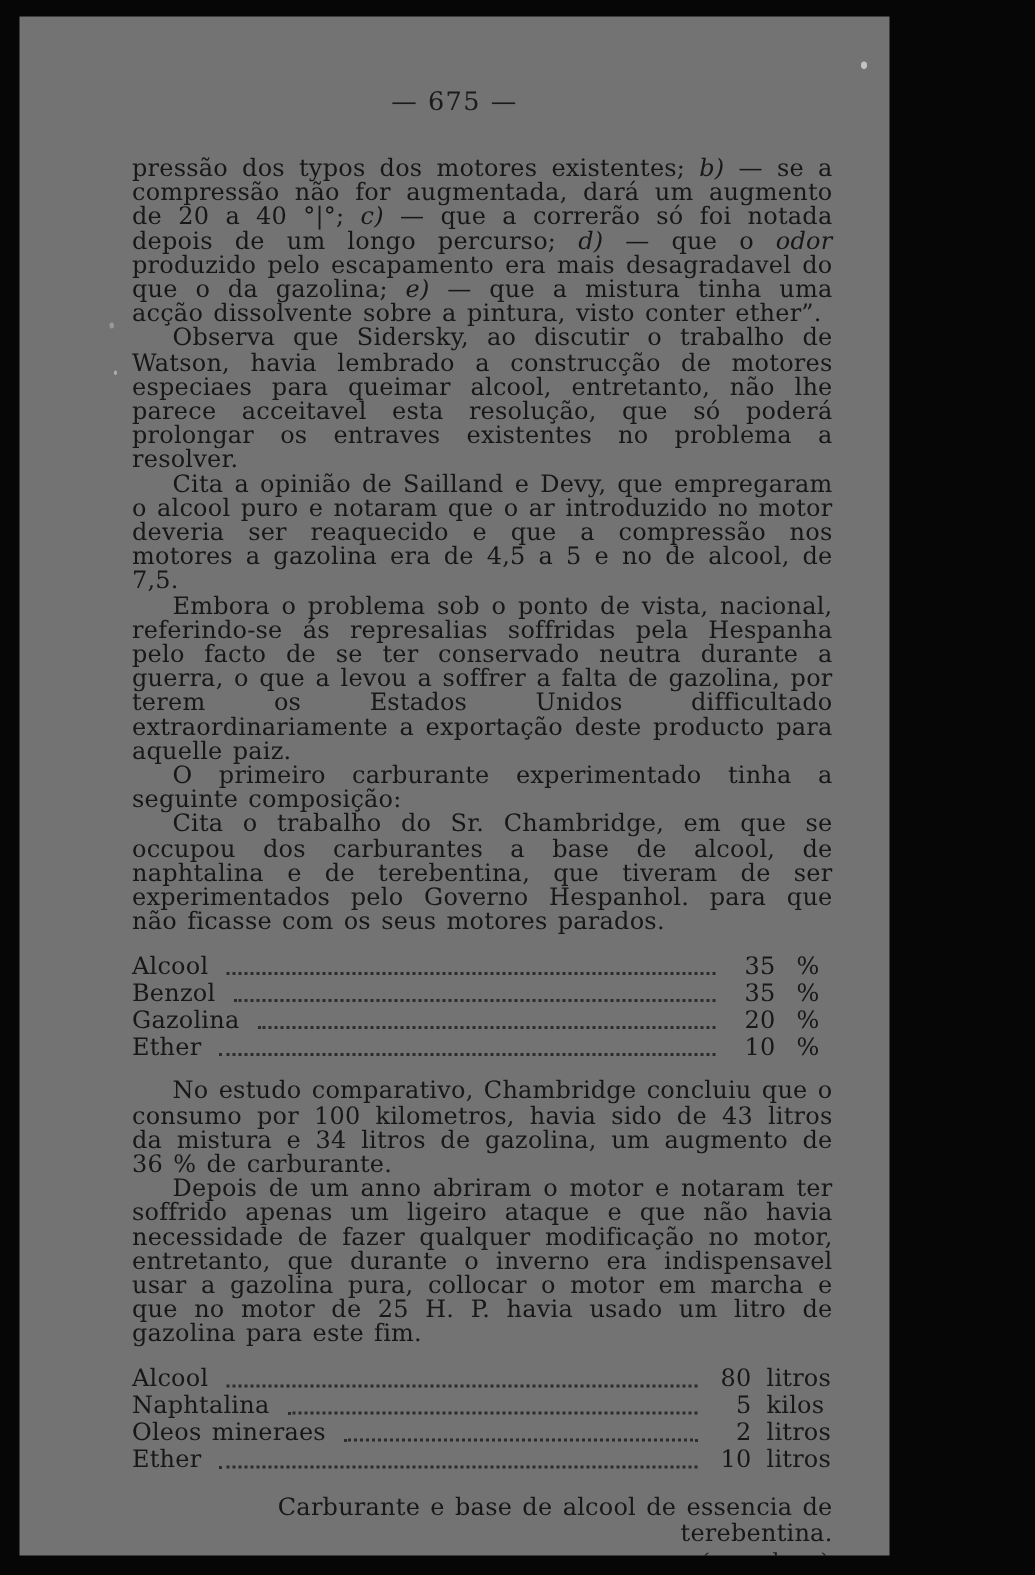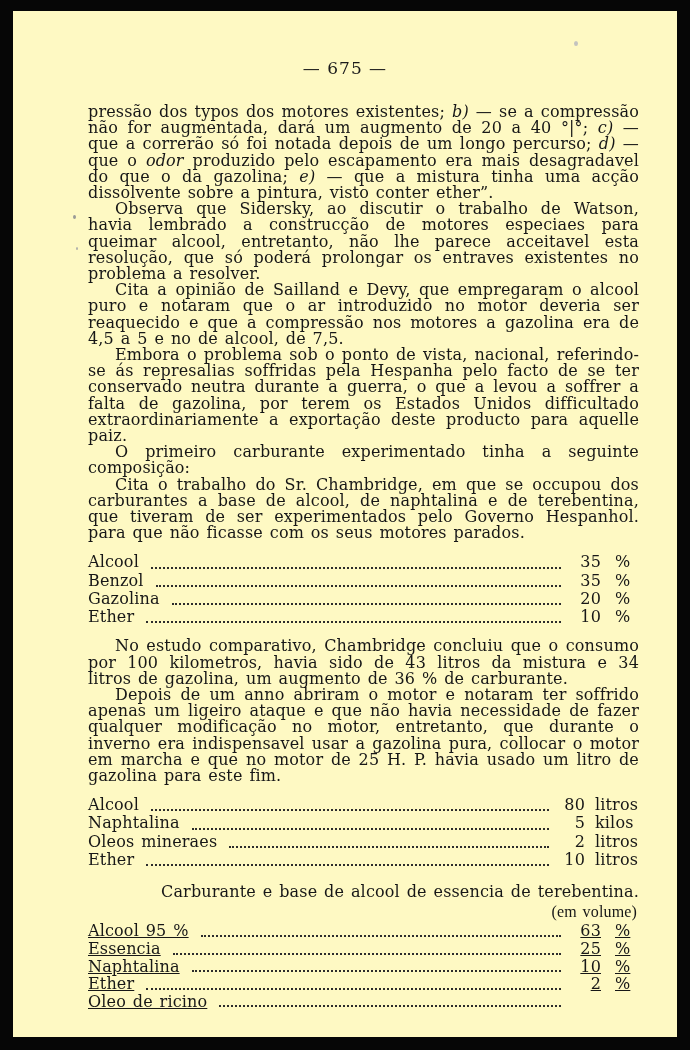--- a/index.html
+++ b/index.html
@@ -4,22 +4,22 @@
 <style>
   html,body{margin:0;padding:0;}
   body{
     width:690px;height:1050px;
     background:#060606;
     font-family:"DejaVu Serif","Liberation Serif",serif;
     position:relative;overflow:hidden;
   }
   .page{
     position:absolute;left:13px;top:11px;
-    width:664px;height:1026px;
-    background:#fef9c3;
+    width:580px;height:1026px;
+    background:#737373;
     color:#171717;
     box-sizing:border-box;
     overflow:hidden;
   }
   .page-header{
     margin-top:47px;
     text-align:center;
     font-size:17px;
     letter-spacing:1px;
     color:#1b1b1b;

